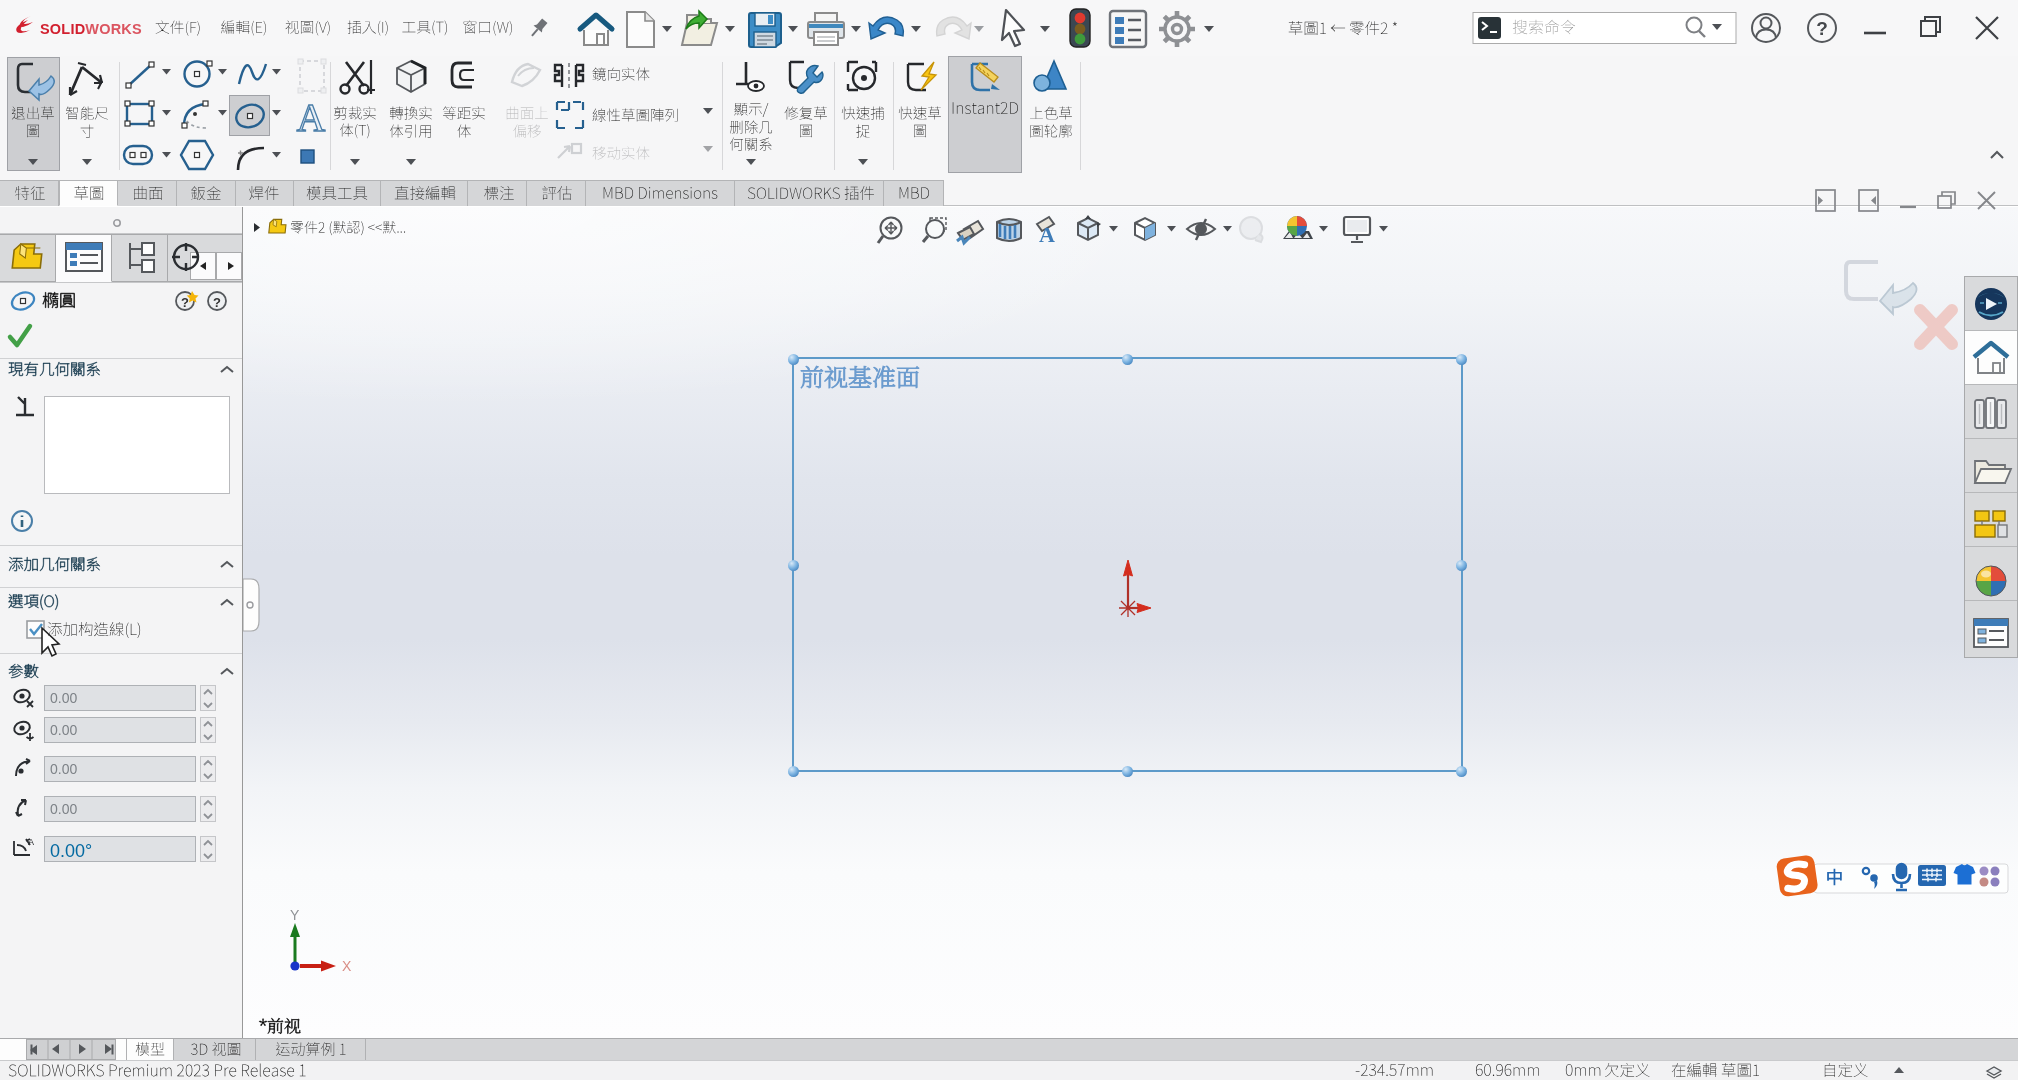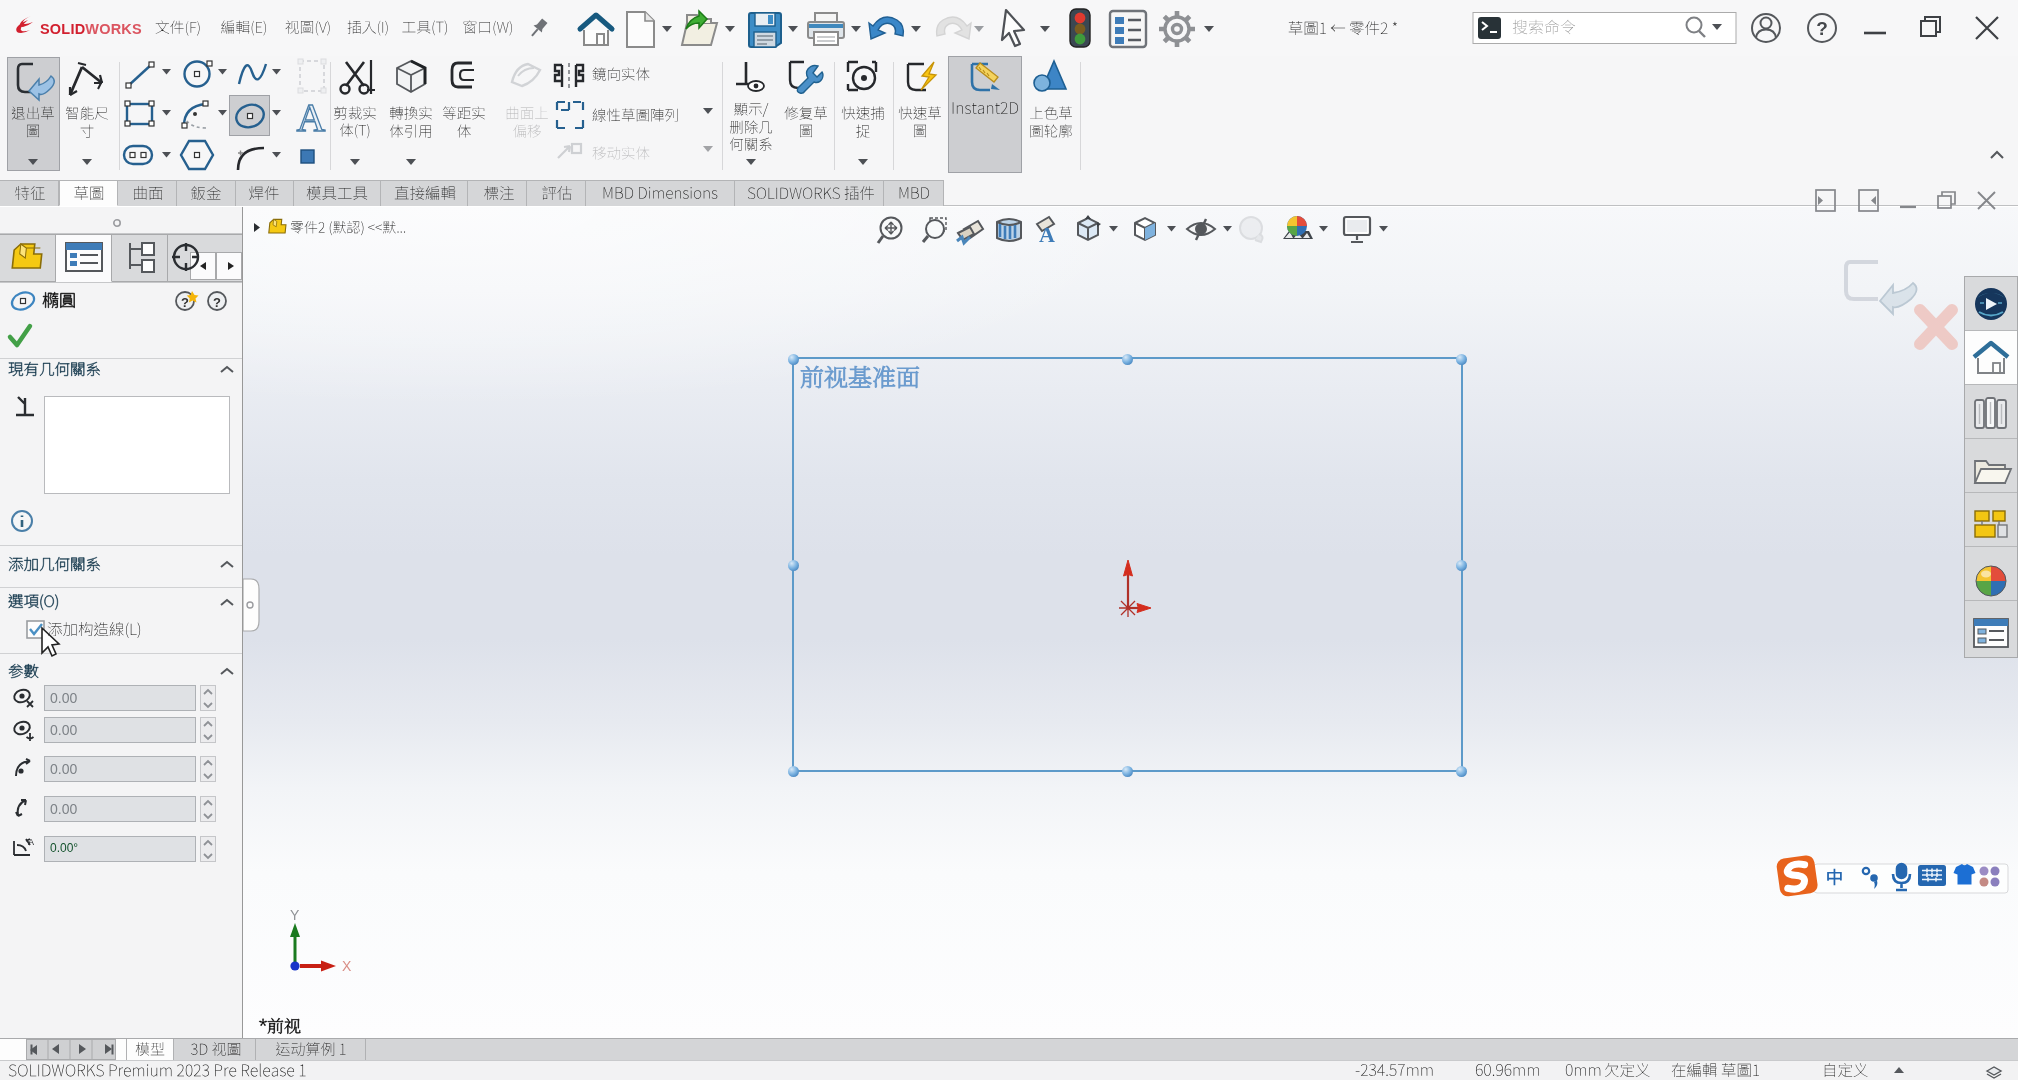--- a/index.html
+++ b/index.html
@@ -397,21 +397,21 @@
     <div class="pinput" style="top:549px"></div>
       <div class="spin" style="top:549px"></div>
     <div class="pinput" style="top:589px"></div>
       <div class="spin" style="top:589px"></div>
     <div class="pinput" style="top:629px"></div>
       <div class="spin" style="top:629px"></div>
     <div class="abs" style="left:50px;top:483px;font-size:14px;color:#7d8287">0.00</div>
     <div class="abs" style="left:50px;top:515px;font-size:14px;color:#7d8287">0.00</div>
     <div class="abs" style="left:50px;top:554px;font-size:14px;color:#7d8287">0.00</div>
     <div class="abs" style="left:50px;top:594px;font-size:14px;color:#7d8287">0.00</div>
-    <div class="abs" style="left:50px;top:634px;font-size:12px;color:#14532d">0.00°</div>
+    <div class="abs" style="left:50px;top:634px;font-size:18px;color:#0369a1">0.00°</div>
    <svg class="abs" style="left:0;top:0" width="243" height="831" viewBox="0 0 243 831">
 
     <g transform="translate(13,35)">
       <path d="M8 2 L22 2 L22 12 L30 12 L30 26 L2 26 L2 8 Z" fill="#f5c913" stroke="#8a6d08" stroke-width="1.6" transform="skewX(-6)"></path>
       <path d="M8 2 L14 6 L14 16 L8 12 Z M14 6 L28 6" fill="#fce37a" stroke="#8a6d08" stroke-width="1" transform="skewX(-6)"></path>
     </g>
 
     <g transform="translate(66,36)">
       <rect x="0" y="0" width="36" height="28" fill="#fdfdfd" stroke="#55585c" stroke-width="2"></rect>
       <rect x="0" y="0" width="36" height="7" fill="#3e7cb8"></rect>

